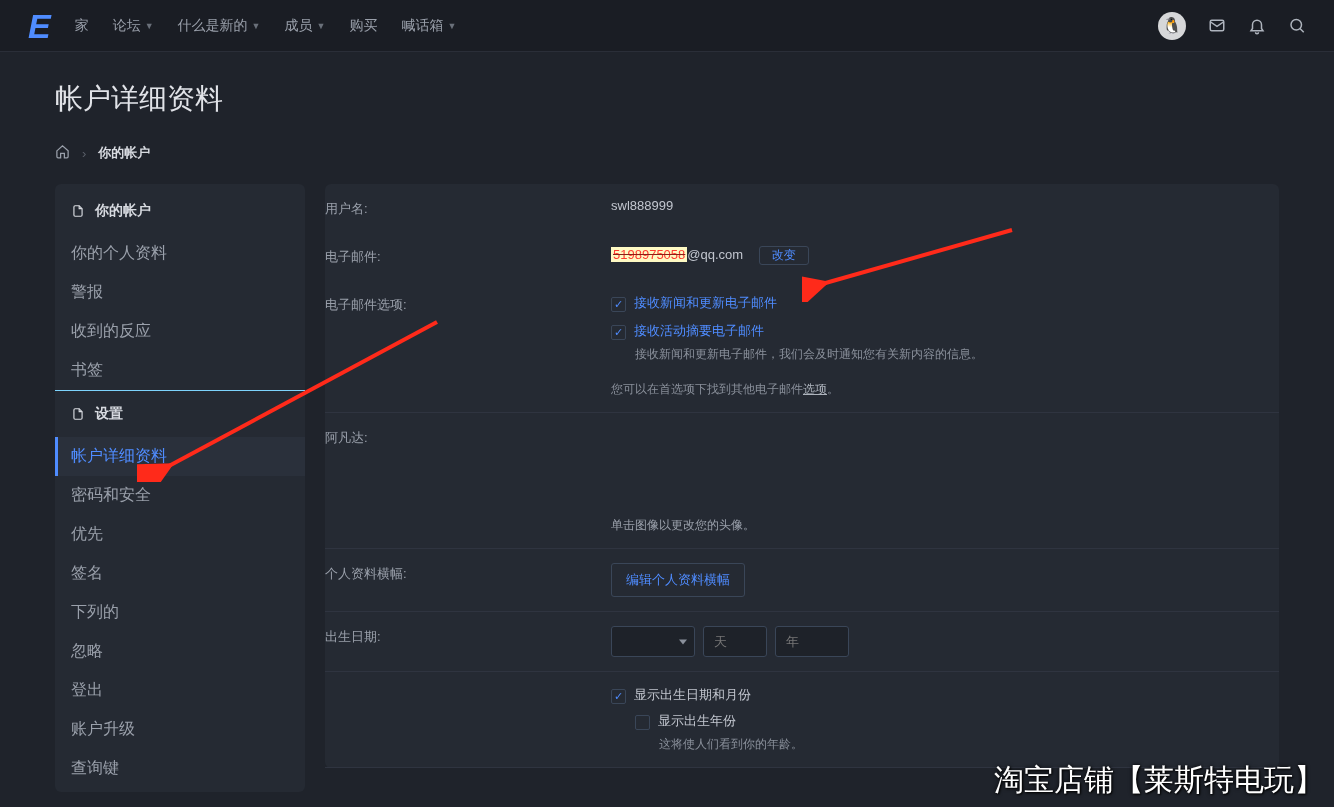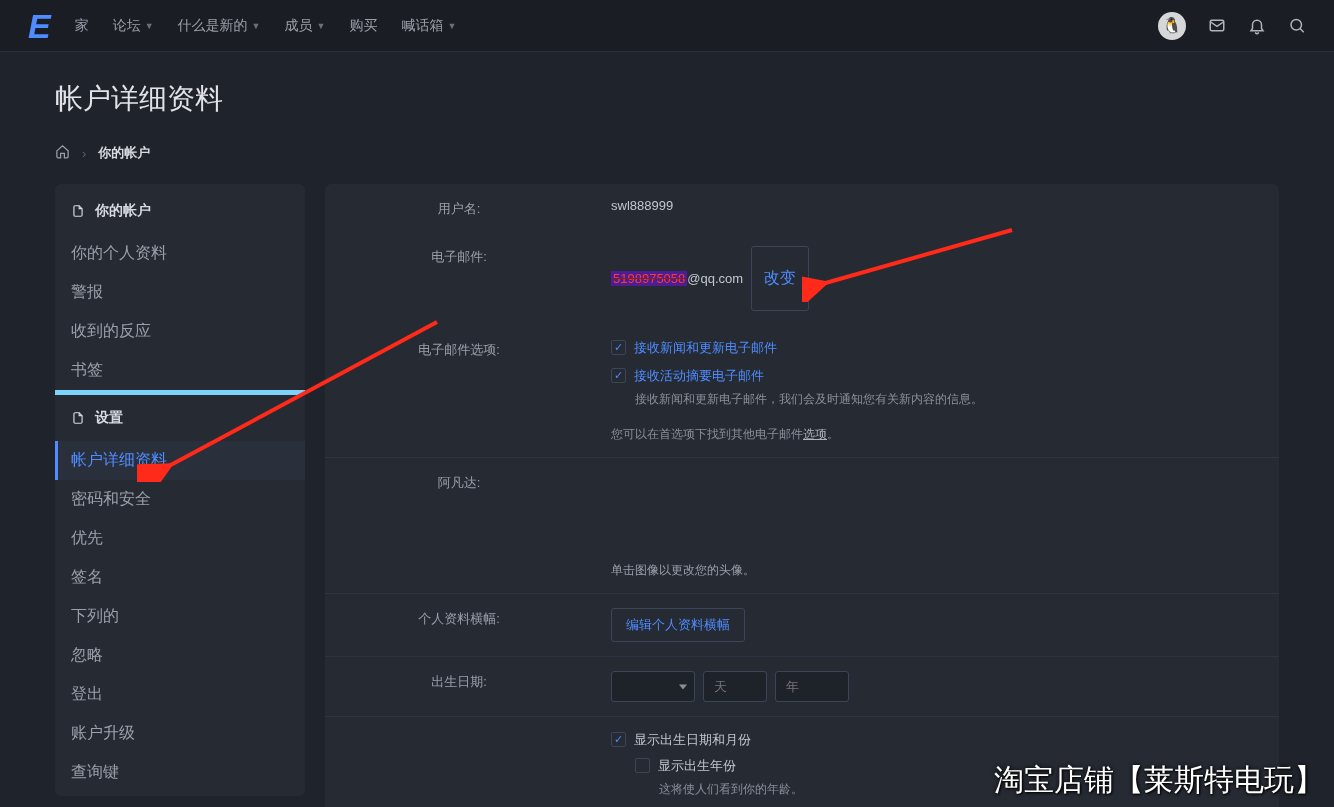--- a/index.html
+++ b/index.html
@@ -53,21 +53,21 @@
   .bc-sep { color: #5a5f69; }
   .bc-home { color: #9aa0ab; }
   .bc-current { color: #d7dae0; font-weight: 600; }
   
   .cols { display: flex; gap: 20px; align-items: flex-start; }
   .sidebar { width: 250px; background: #252a33; border-radius: 6px; padding: 4px 0; }
   .side-section-hdr {
     display: flex; align-items: center; gap: 10px;
     padding: 14px 16px;
     color: #d7dae0; font-size: 14px; font-weight: 600;
-    border-top: 5px solid #7dd3fc;
+    border-top: 1px solid #7dd3fc;
   }
   .side-section-hdr:first-child { border-top: none; }
   .side-doc-icon { width: 14px; height: 14px; display: inline-flex; }
   .side-link {
     display: block;
     padding: 9px 16px;
     font-size: 16px;
     color: #9aa0ab;
     cursor: pointer;
   }
@@ -77,57 +77,57 @@
     color: #4f8cff;
     padding-left: 13px;
   }
   
   .main { flex: 1; display: flex; background: #252a33; border-radius: 6px; }
   .form-rows { flex: 1; }
   .form-row { display: flex; padding: 14px 18px 14px 0; }
   .form-row + .form-row-sep { border-top: 1px solid #2f3440; margin: 0; }
   .form-label {
     width: 286px; min-width: 286px;
-    text-align: center;
+    text-align: left;
     padding-right: 18px;
     color: #9aa0ab;
     font-size: 13px;
     padding-top: 2px;
   }
   .form-val { flex: 1; color: #c2c6cf; font-size: 13px; }
   .redacted {
-    background: #4c1d95;
+    background: #fef9c3;
     color: #ff3a2f;
     padding: 0 2px;
     text-decoration: line-through;
     text-decoration-color: #8a1f18;
   }
   .email-normal { color: #c2c6cf; }
   .btn-outline {
     display: inline-block;
     border: 1px solid #3a4658;
     color: #4f8cff;
-    padding: 21px 12px;
+    padding: 0 12px;
     border-radius: 3px;
-    font-size: 16px;
+    font-size: 12px;
     cursor: pointer;
-    margin-left: 4px;
+    margin-left: 12px;
     background: transparent;
   }
   .btn-outline2 {
     display: inline-block;
     border: 1px solid #3a4658;
     color: #4f8cff;
     padding: 7px 14px;
     border-radius: 3px;
     font-size: 13px;
     cursor: pointer;
     background: transparent;
   }
-  .chk-line { display: flex; align-items: flex-start; gap: 8px; margin-bottom: 6px; }
+  .chk-line { display: flex; align-items: flex-end; gap: 8px; margin-bottom: 6px; }
   .chk-line .lbl { color: #4f8cff; cursor: pointer; }
   .chk-line .lbl-plain { color: #c2c6cf; }
   .chk-sub { color: #8a909b; font-size: 12px; margin-left: 24px; margin-top: 2px; }
   .chk-box {
     width: 15px; height: 15px; border: 1px solid #3a4658; border-radius: 2px;
     display: inline-flex; align-items: center; justify-content: center;
     color: #4f8cff; font-size: 11px; flex-shrink: 0; margin-top: 1px;
     background: transparent; cursor: pointer;
   }
   .chk-box.checked::after { content: "✓"; }

